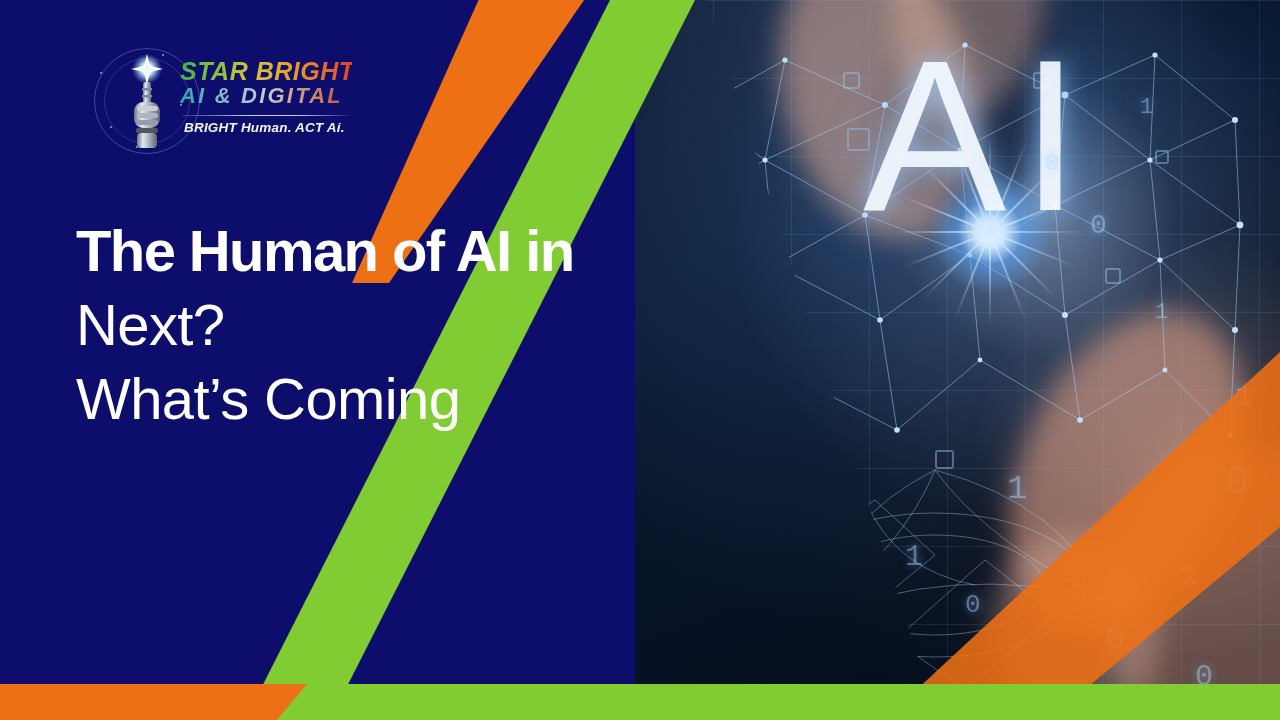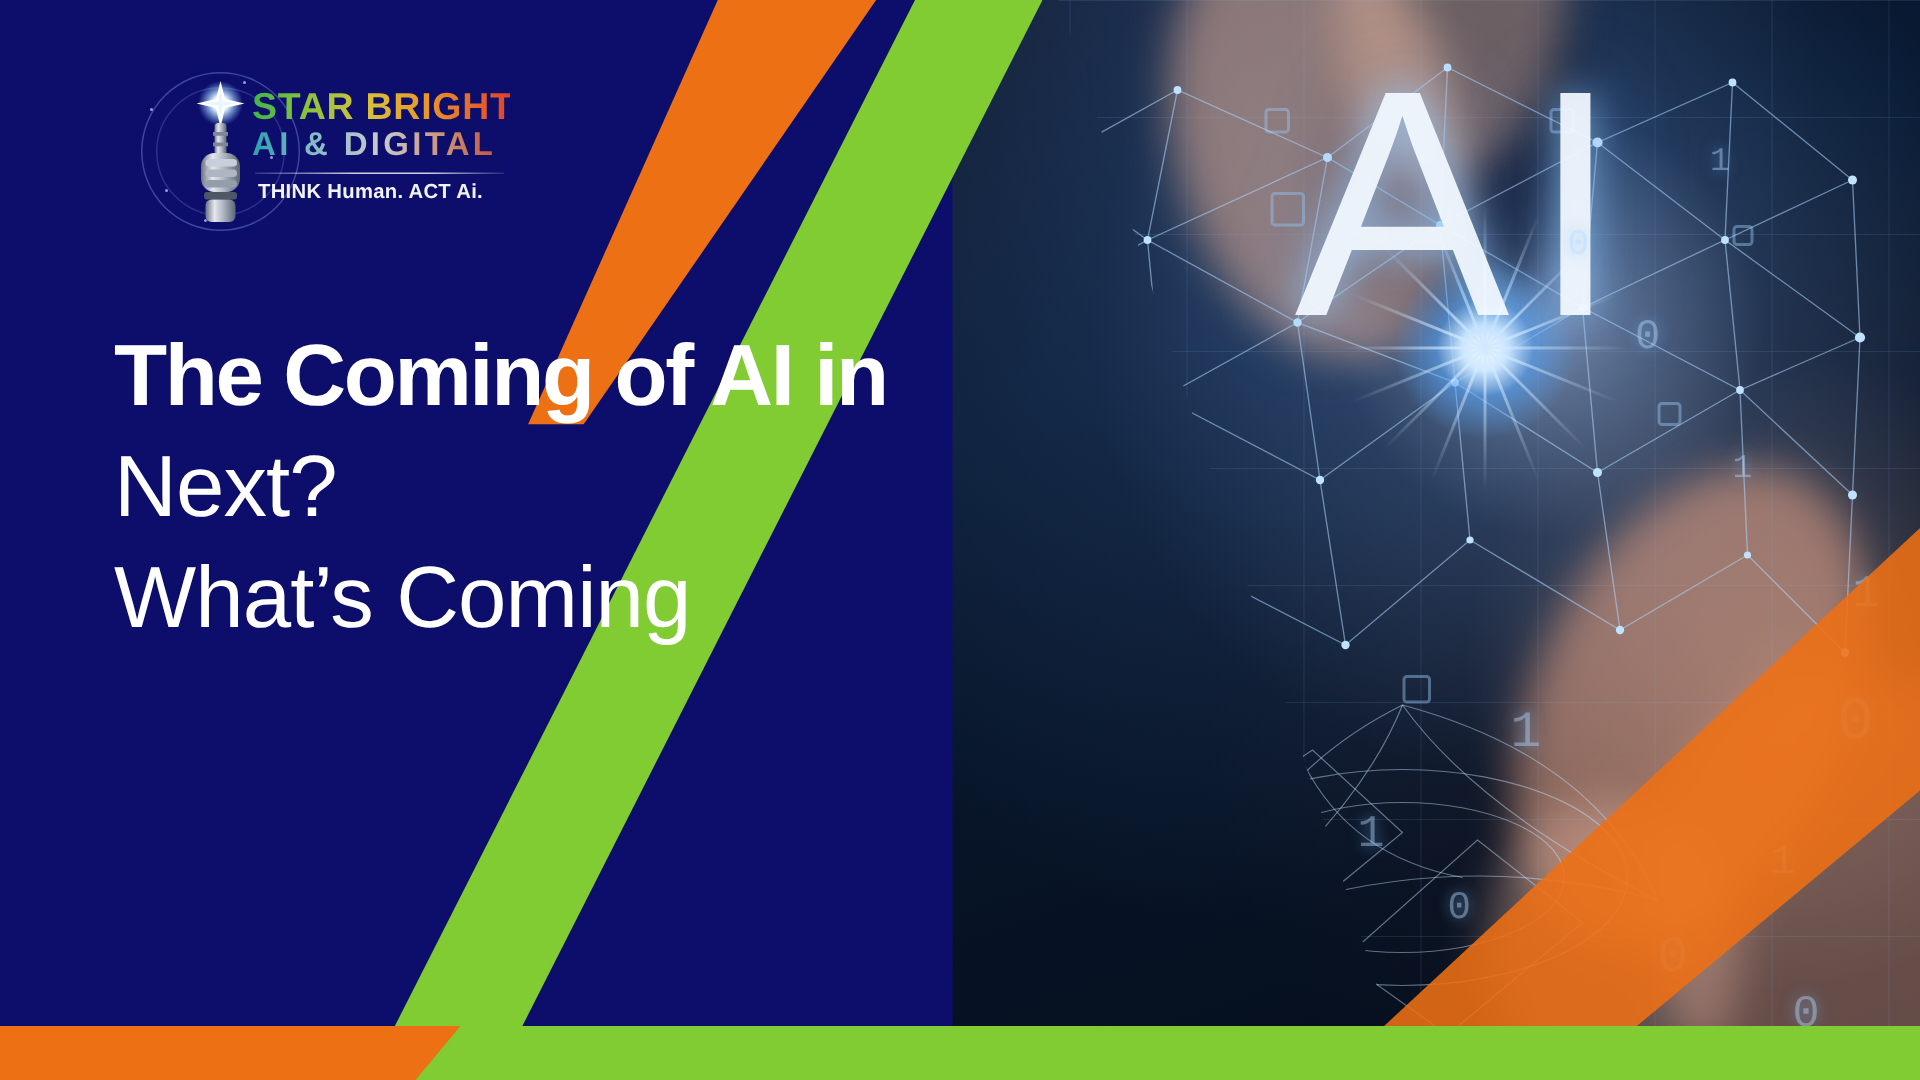--- a/index.html
+++ b/index.html
@@ -172,21 +172,21 @@
   }
   .logo-ring.inner {
     left: 12px; top: 16px; width: 84px; height: 84px;
     border-color: rgba(110,130,215,0.30);
   }
   .logo-speck {
     position: absolute; width: 2px; height: 2px; border-radius: 50%;
     background: rgba(190,205,255,0.75);
   }
   .logo-hand { position: absolute; left: 28px; top: 12px; width: 54px; height: 96px; }
-  .logo-text { position: absolute; left: 76px; top: 16px; width: 172px; }
+  .logo-text { position: absolute; left: 88px; top: 16px; width: 172px; font-style: italic; }
   .logo-line1 {
     font-size: 25px; font-weight: bold; letter-spacing: 0.5px; line-height: 1.04;
     background: linear-gradient(90deg, #3fb54a 0%, #86c23e 20%, #d9c23a 44%, #e8962c 68%, #e0422c 100%);
     -webkit-background-clip: text; background-clip: text; color: transparent;
     white-space: nowrap;
   }
   .logo-line2 {
     font-size: 22px; font-weight: 600; letter-spacing: 2.2px; line-height: 1.12;
     background: linear-gradient(90deg, #2e9fae 0%, #7fb9c6 22%, #c9c9cf 50%, #c98a6a 78%, #c7402c 100%);
     -webkit-background-clip: text; background-clip: text; color: transparent;
@@ -381,23 +381,23 @@
       <rect x="17" y="59" width="21" height="5" rx="2.5" fill="#aeb6c3"></rect>
       <rect x="17" y="66" width="21" height="5" rx="2.5" fill="#959dac"></rect>
       <rect x="16" y="74" width="22" height="5" rx="2" fill="#4f5664"></rect>
       <rect x="17" y="79" width="20" height="15" rx="4" fill="url(#metal)"></rect>
     </svg>
 
     <div class="logo-text">
       <div class="logo-line1">STAR BRIGHT</div>
       <div class="logo-line2">AI &amp; DIGITAL</div>
       <div class="logo-rule"></div>
-      <div class="logo-line3">THINK Human. ACT Ai.</div>
+      <div class="logo-line3">BRIGHT Human. ACT Ai.</div>
     </div>
   </div>
 
   <div class="headline">
-    <div class="hl-bold">The Coming of AI in</div>
+    <div class="hl-bold">The Human of AI in</div>
     <div class="hl-light">Next?</div>
     <div class="hl-light">What’s Coming</div>
   </div>
 
 </div>
 
 </body></html>

